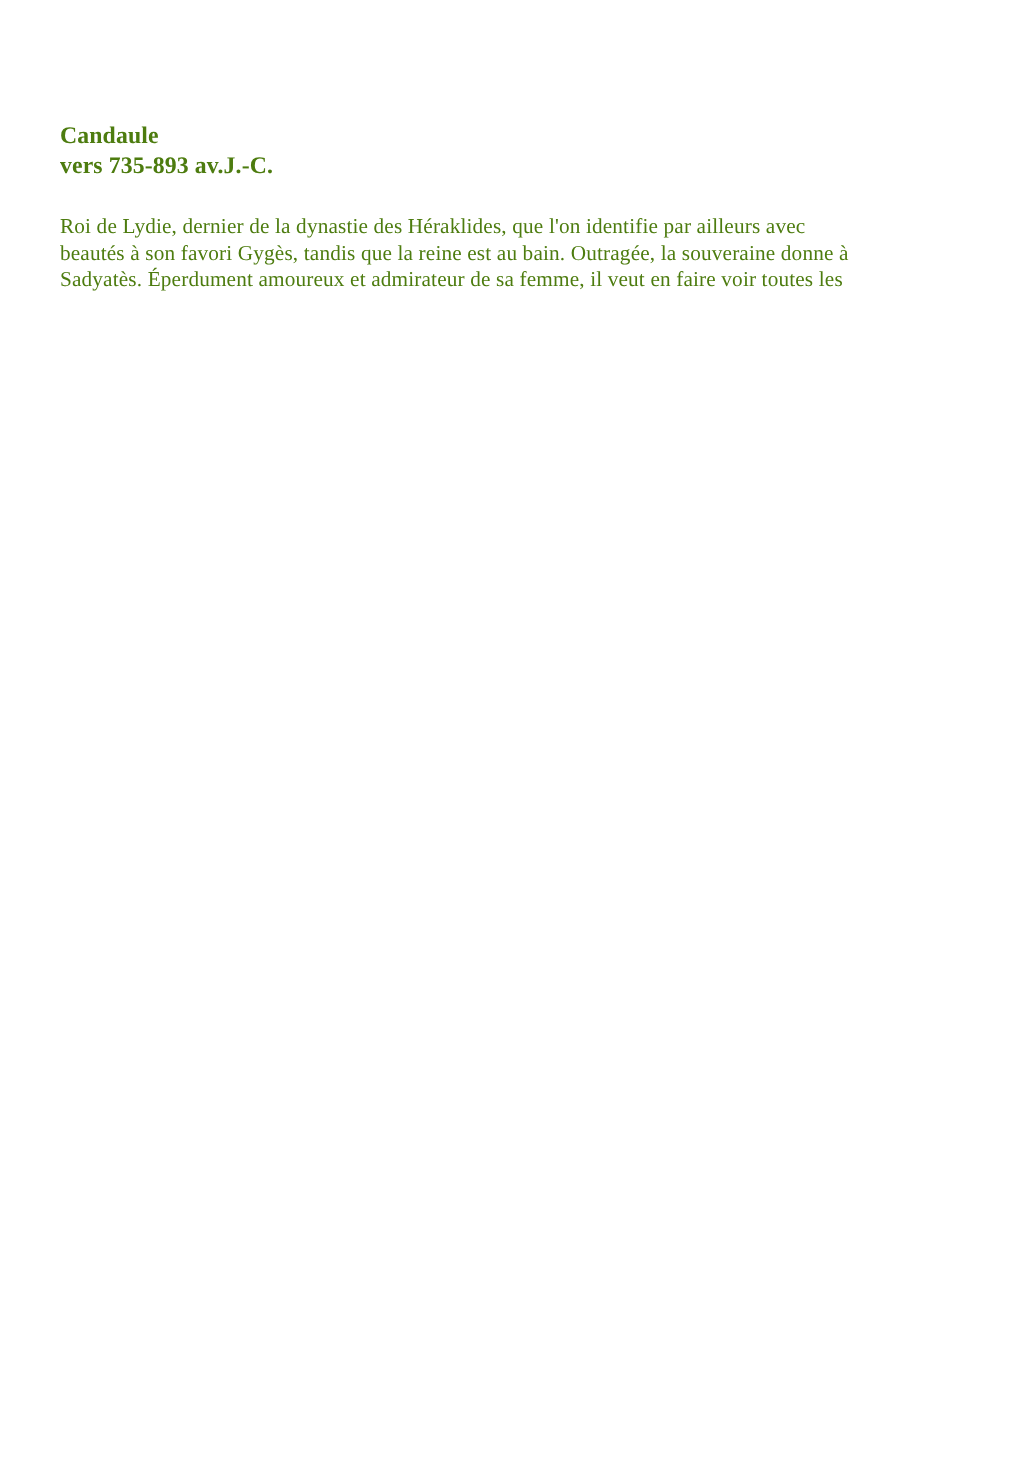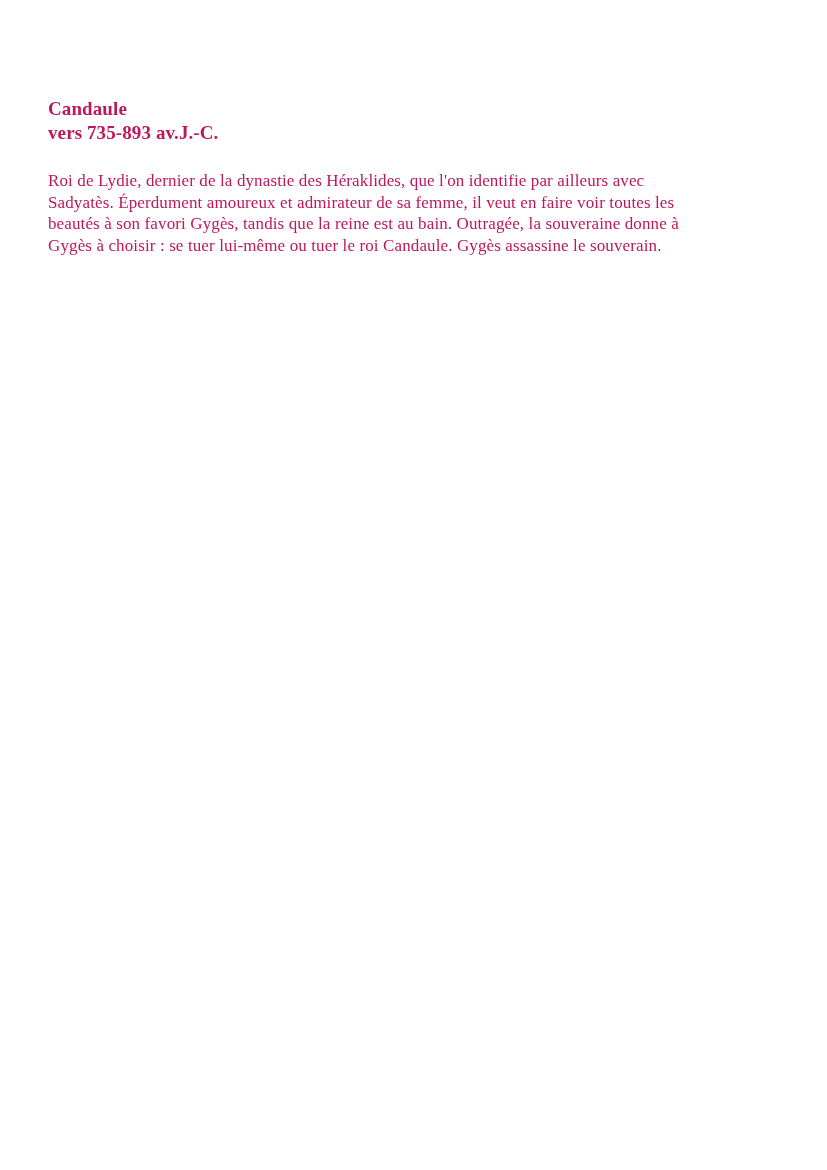--- a/index.html
+++ b/index.html
@@ -7,21 +7,21 @@
     padding: 0;
     background: #ffffff;
   }
   .page {
     position: relative;
     width: 827px;
     height: 1170px;
     background: #ffffff;
     overflow: hidden;
     font-family: "Liberation Serif", "DejaVu Serif", serif;
-    color: #be185d;
+    color: #4d7c0f;
   }
   .content {
     position: absolute;
     left: 48px;
     top: 97px;
     width: 715px;
   }
   .title, .dates {
     font-size: 19px;
     font-weight: bold;
@@ -42,18 +42,17 @@
 </style>
 </head>
 <body>
 
 <div class="page">
   <div class="content">
     <h1 class="title">Candaule</h1>
     <h2 class="dates">vers 735-893 av.J.-C.</h2>
     <div class="paragraph">
       <div class="para-line">Roi de Lydie, dernier de la dynastie des Héraklides, que l'on identifie par ailleurs avec</div>
+      <div class="para-line">beautés à son favori Gygès, tandis que la reine est au bain. Outragée, la souveraine donne à</div>
       <div class="para-line">Sadyatès. Éperdument amoureux et admirateur de sa femme, il veut en faire voir toutes les</div>
-      <div class="para-line">beautés à son favori Gygès, tandis que la reine est au bain. Outragée, la souveraine donne à</div>
-      <div class="para-line">Gygès à choisir : se tuer lui-même ou tuer le roi Candaule. Gygès assassine le souverain.</div>
     </div>
   </div>
 </div>
 
 </body></html>

